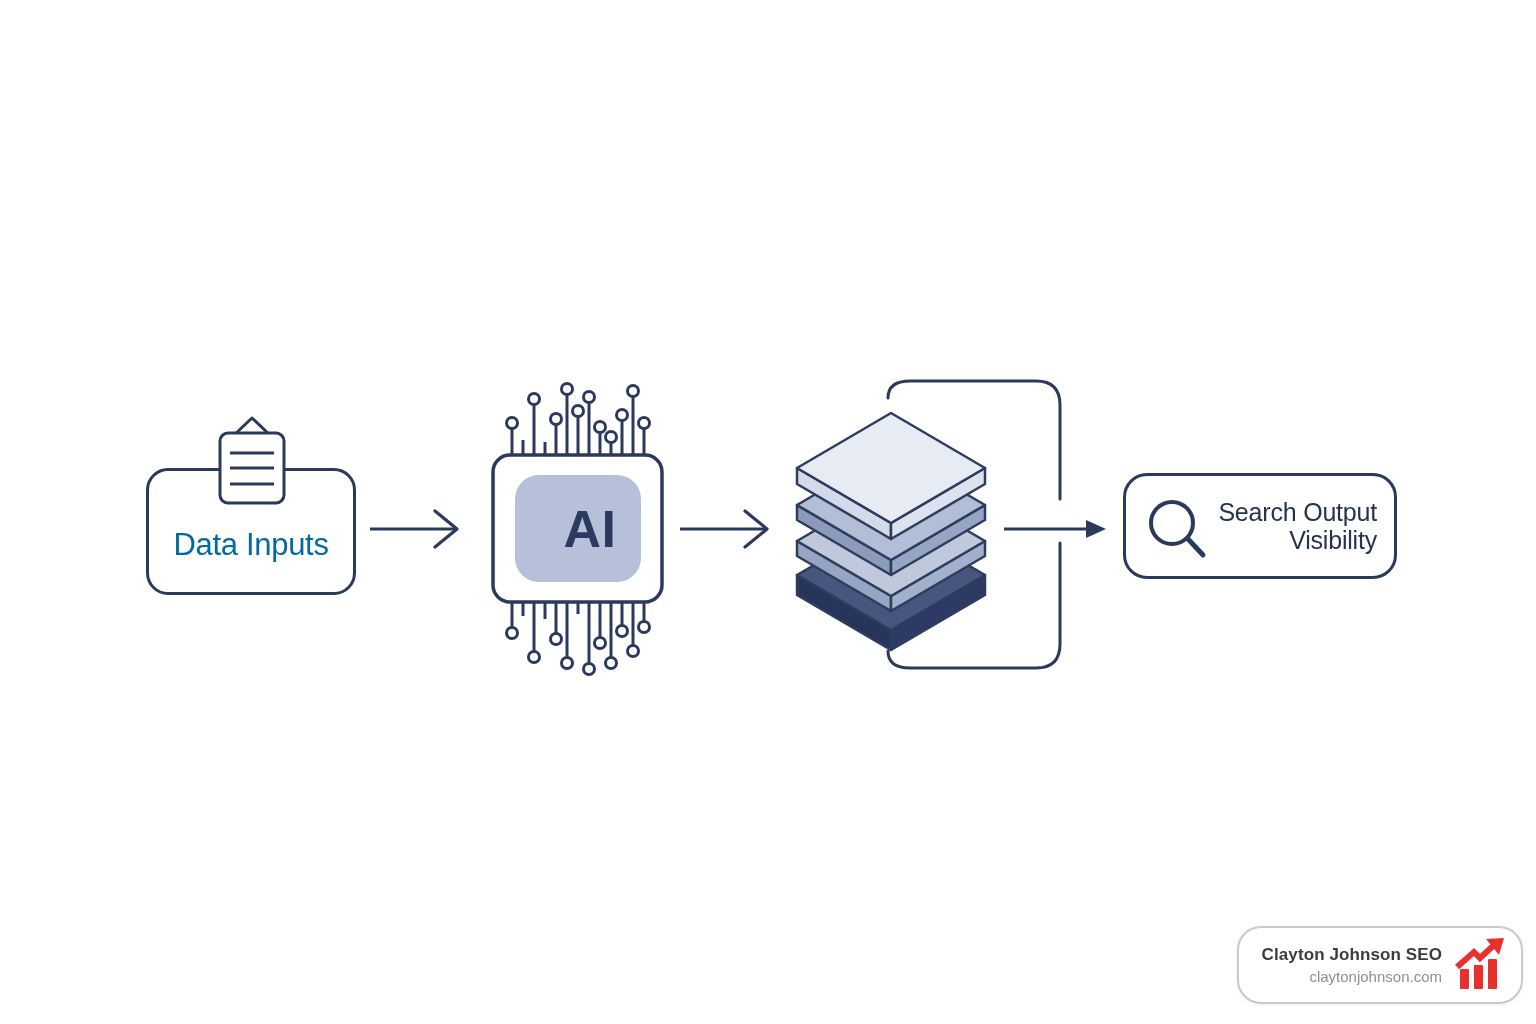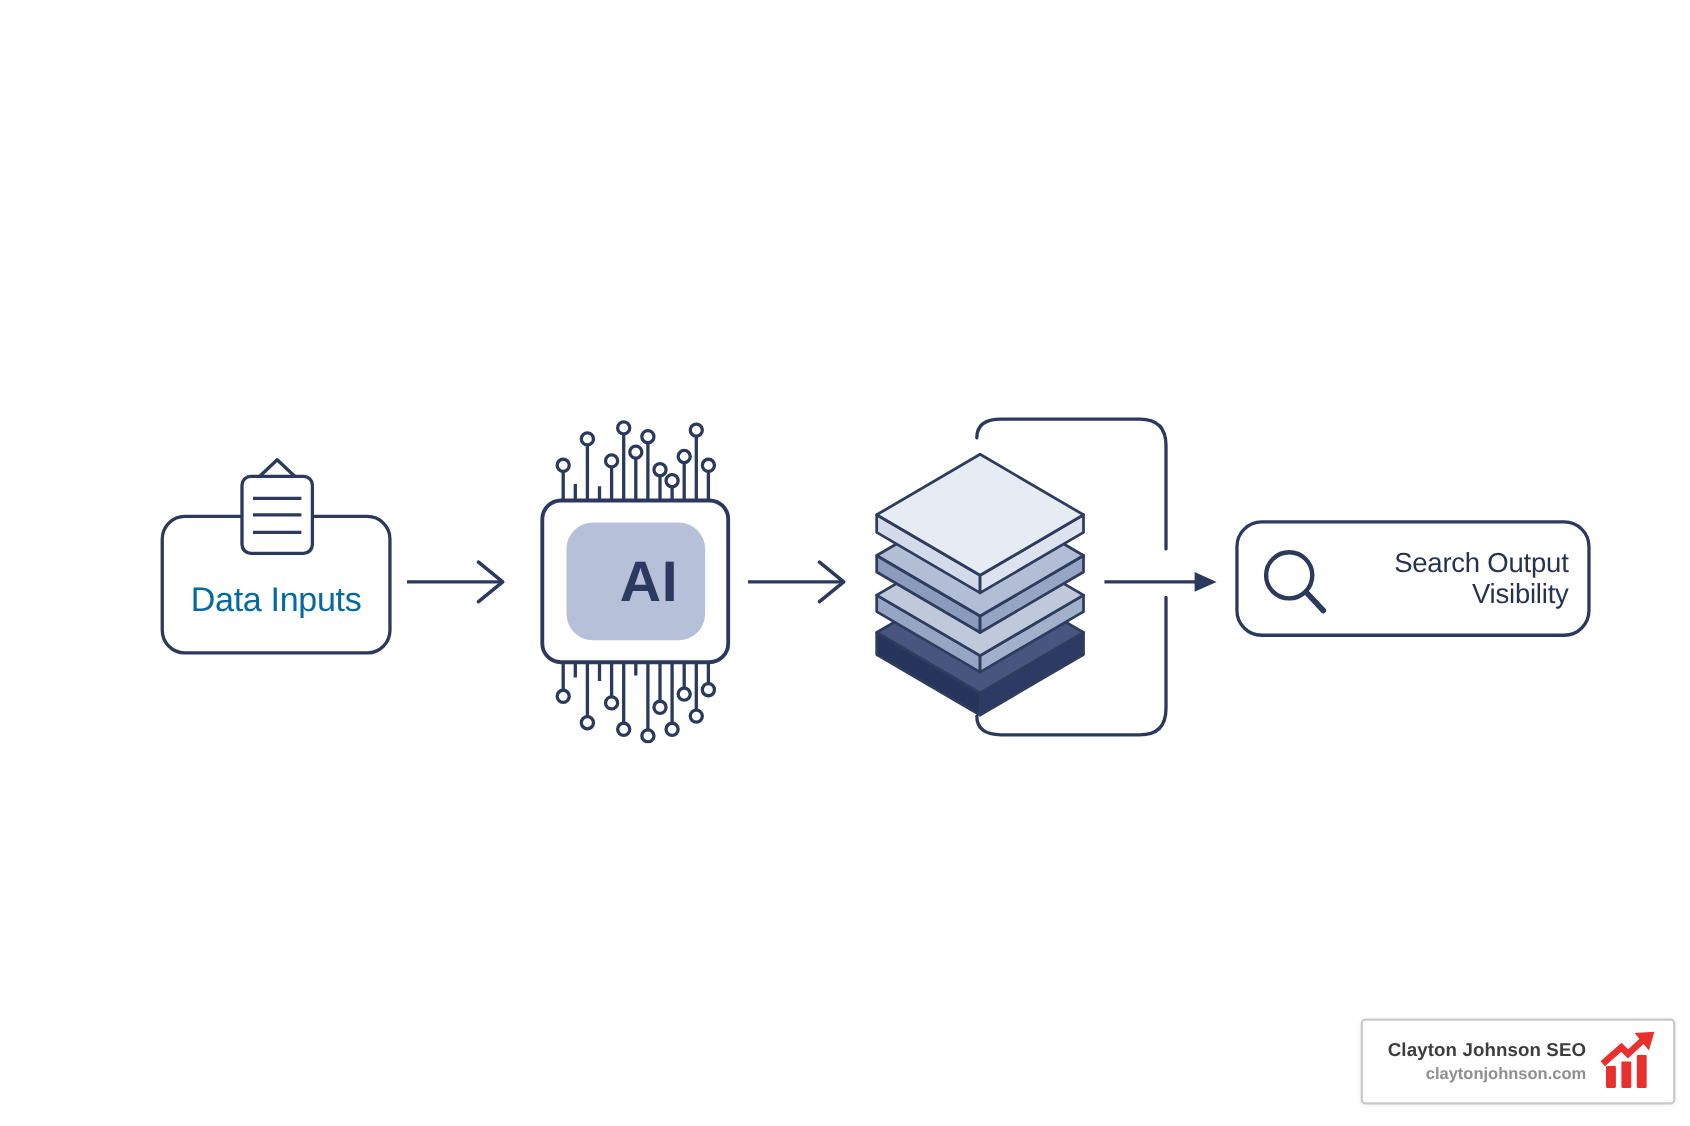--- a/index.html
+++ b/index.html
@@ -37,54 +37,54 @@
   .chip-ai-label {
     left: 515px; top: 475px; width: 150px; height: 107px;
     display: flex; align-items: center; justify-content: center;
     font-size: 52px; font-weight: 600; color: #2b3a5e; letter-spacing: 0.5px;
   }
 
   .stack-icon { left: 786px; top: 400px; }
   .loop-bracket { left: 880px; top: 374px; }
 
   .node-search {
-    left: 1123px; top: 473px; width: 323px; height: 106px;
+    left: 1123px; top: 473px; width: 274px; height: 106px;
     border-radius: 24px;
   }
   .search-label {
     position: absolute; right: 17px; top: 50%; transform: translateY(-50%);
     text-align: right; color: #26334f;
     font-size: 25px; font-weight: 500; line-height: 28px; letter-spacing: -0.2px;
     white-space: nowrap;
   }
 
   
   .arrow-1 { left: 366px; top: 509px; }
   .arrow-2 { left: 676px; top: 509px; }
   .arrow-3 { left: 1000px; top: 514px; }
 
   
   .badge {
     position: absolute;
     left: 1237px; top: 926px; width: 286px; height: 78px;
     background: #ffffff;
     border: 2px solid #c9c9c9;
-    border-radius: 4px;
+    border-radius: 24px;
     box-sizing: border-box;
     box-shadow: 0 1px 5px rgba(0,0,0,0.06);
     display: flex; align-items: center; justify-content: flex-end;
     gap: 11px; padding-right: 12px;
   }
   .badge-text { text-align: right; }
   .badge-name {
     font-size: 17px; font-weight: 700; color: #3d3d3d;
     letter-spacing: 0.1px; white-space: nowrap;
   }
   .badge-domain {
-    font-size: 15px; font-weight: 700; color: #8f8f8f;
+    font-size: 15px; font-weight: 400; color: #8f8f8f;
     margin-top: 3px; white-space: nowrap;
   }
 </style>
 </head>
 <body>
 
 <div class="canvas">
 
   <div class="node-box node-data-inputs">
     <span class="label">Data Inputs</span>

